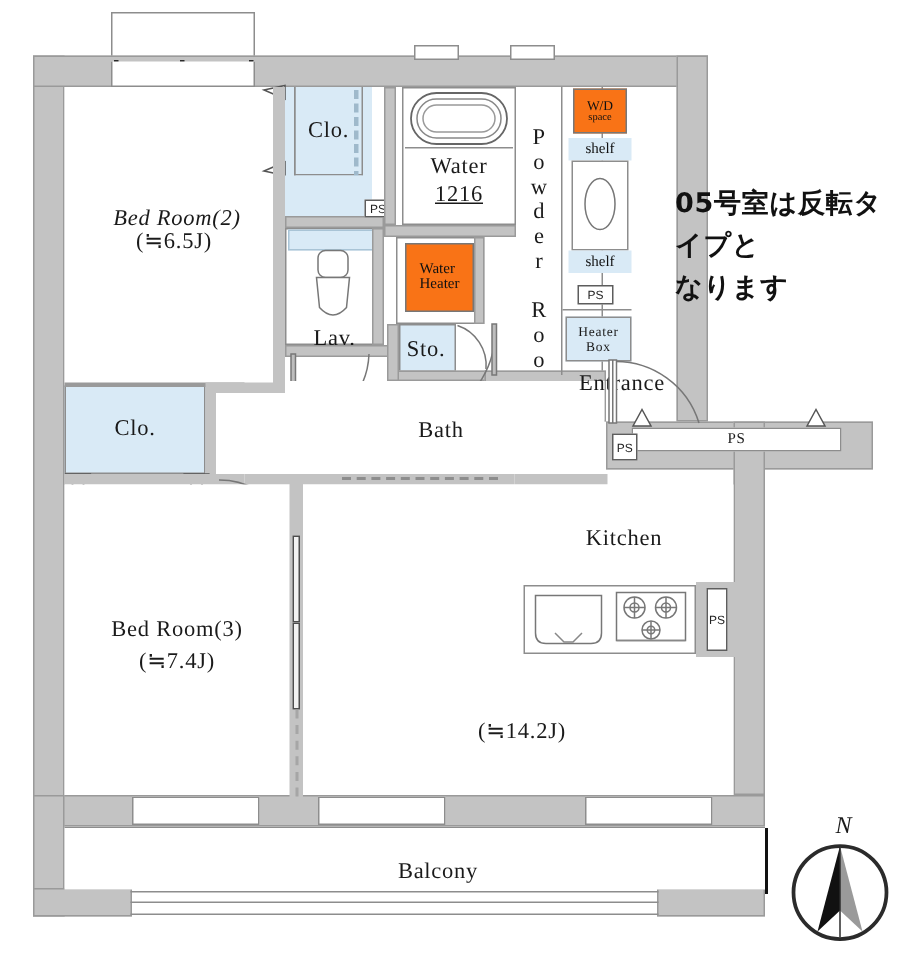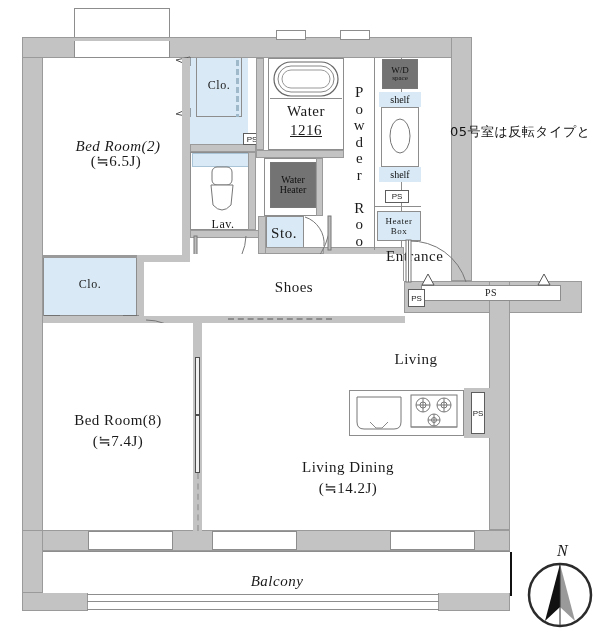--- a/index.html
+++ b/index.html
@@ -16,43 +16,43 @@
   .wall-nb{background:#c3c3c3;}
   .white{background:#ffffff;}
   .blue{background:#d9eaf6;border:1px solid #8d8d8d;}
   .blue-nb{background:#d9eaf6;}
   .thin{border:1px solid #8d8d8d;}
 
   
   .lbl{position:absolute;white-space:pre;line-height:1.15;letter-spacing:.5px;}
   .lbl.c{transform:translateX(-50%);text-align:center;}
   .big{font-size:15px;}
-  .mid{font-size:12px;}
+  .mid{font-size:15px;}
   .sm{font-size:10px;}
   .xs{font-size:8px;}
   .ps{
     position:absolute;border:1px solid #5d5d5d;background:#fff;
     font-size:8px;font-family:"Liberation Sans",sans-serif;
     display:flex;align-items:center;justify-content:center;color:#222;
     box-sizing:border-box;
   }
   .vert{writing-mode:vertical-rl;text-orientation:upright;}
   .shelf{
     position:absolute;background:#d9eaf6;font-size:10px;
     display:flex;align-items:center;justify-content:center;color:#111;
     box-sizing:border-box;font-family:"Liberation Serif",serif;
   }
   .boxlbl{
-    position:absolute;border:1px solid #777;background:#737373;
+    position:absolute;border:1px solid #777;background:#f97316;
     display:flex;align-items:center;justify-content:center;
-    text-align:center;line-height:1.05;box-sizing:border-box;color:#111;
+    text-align:left;line-height:1.05;box-sizing:border-box;color:#111;
   }
   .note{
-    position:absolute;font-family:"DejaVu Sans",sans-serif;font-size:13px;
-    line-height:1.55;color:#111;letter-spacing:.5px;
+    position:absolute;font-family:"DejaVu Sans",sans-serif;font-size:18px;
+    line-height:1.55;color:#111;letter-spacing:.5px;font-weight:bold;
   }
   svg{overflow:visible;}
 </style>
 </head>
 <body>
 
 <div id="plan">
 
   <div class="abs white thin" style="left:74px;top:8px;width:96px;height:31px;"></div>
 
@@ -195,21 +195,21 @@
   <div class="shelf" style="left:379px;top:167px;width:42px;height:15px;">shelf</div>
 
   <div class="ps" style="left:385px;top:190px;width:24px;height:13px;">PS</div>
   <div class="abs" style="left:375px;top:206px;width:46px;height:1px;background:#8d8d8d;"></div>
 
   <div class="abs blue" style="left:377px;top:211px;width:44px;height:30px;"></div>
   <div class="lbl c xs" style="left:399px;top:216px;font-size:9px;text-align:center;">Heater
 Box</div>
 
   <div class="abs white" style="left:190px;top:254px;width:213px;height:64px;"></div>
-  <div class="lbl c big" style="left:294px;top:279px;">Shoes</div>
+  <div class="lbl c big" style="left:294px;top:279px;">Bath</div>
 
   <div class="lbl big" style="left:386px;top:248px;">Entrance</div>
   <div class="abs" style="left:404px;top:240px;width:66px;height:44px;">
     <svg width="66" height="44" viewBox="0 0 66 44">
       <path d="M62 42 A58 58 0 0 0 5 1" fill="none" stroke="#777" stroke-width="1"></path>
       <rect x="2" y="0" width="5" height="42" fill="#fff" stroke="#777" stroke-width="1"></rect>
       <line x1="4.5" y1="0" x2="4.5" y2="42" stroke="#777" stroke-width="1"></line>
     </svg>
   </div>
 
@@ -244,33 +244,32 @@
   <div class="abs" style="left:144px;top:318px;width:58px;height:50px;">
     <svg width="58" height="50" viewBox="0 0 58 50">
       <path d="M2 2 A50 50 0 0 1 52 48" fill="none" stroke="#777" stroke-width="1"></path>
       <rect x="50" y="2" width="3" height="46" fill="#bdbdbd" stroke="#777" stroke-width="1"></rect>
     </svg>
   </div>
 
   <div class="abs" style="left:228px;top:318px;width:104px;height:0;border-top:2px dashed #8d8d8d;"></div>
 
   <div class="abs white" style="left:43px;top:323px;width:157px;height:207px;"></div>
-  <div class="lbl c big" style="left:118px;top:412px;">Bed Room(8)</div>
+  <div class="lbl c big" style="left:118px;top:412px;">Bed Room(3)</div>
   <div class="lbl c big" style="left:118px;top:433px;">(≒7.4J)</div>
 
   <div class="abs wall-nb" style="left:193px;top:318px;width:9px;height:215px;"></div>
   <div class="abs" style="left:195px;top:357px;width:5px;height:58px;background:#f2f2f2;border:1px solid #4d4d4d;"></div>
   <div class="abs" style="left:195px;top:415px;width:5px;height:58px;background:#f2f2f2;border:1px solid #4d4d4d;"></div>
   <div class="abs" style="left:197px;top:473px;width:0;height:58px;border-left:2px dashed #a6a6a6;"></div>
 
   <div class="abs white" style="left:202px;top:323px;width:287px;height:207px;"></div>
-  <div class="lbl c big" style="left:348px;top:459px;">Living Dining</div>
   <div class="lbl c big" style="left:348px;top:480px;">(≒14.2J)</div>
 
-  <div class="lbl c big" style="left:416px;top:351px;">Living</div>
+  <div class="lbl c big" style="left:416px;top:351px;">Kitchen</div>
   <div class="abs white thin" style="left:349px;top:390px;width:115px;height:46px;"></div>
 
   <div class="abs" style="left:354px;top:394px;width:50px;height:38px;">
     <svg width="50" height="38" viewBox="0 0 50 38">
       <path d="M3 3 L47 3 L47 28 Q47 35 40 35 L10 35 Q3 35 3 28 Z" fill="#fff" stroke="#777" stroke-width="1"></path>
       <path d="M16 28 L22 34 L28 34 L34 28" fill="none" stroke="#888" stroke-width="1"></path>
     </svg>
   </div>
 
   <div class="abs" style="left:410px;top:394px;width:48px;height:38px;">
@@ -320,24 +319,25 @@
   <div class="abs" style="left:386px;top:547px;width:88px;height:7px;">
     <svg width="88" height="7" viewBox="0 0 88 7">
       <rect x="0" y="2" width="88" height="3" fill="#2b2b2b"></rect>
       <rect x="0" y="0" width="3" height="7" fill="#2b2b2b"></rect>
       <rect x="42" y="0" width="3" height="7" fill="#2b2b2b"></rect>
       <rect x="85" y="0" width="3" height="7" fill="#2b2b2b"></rect>
     </svg>
   </div>
 
   <div class="abs white" style="left:43px;top:551px;width:467px;height:42px;border-top:1px solid #8d8d8d;"></div>
-  <div class="lbl c big" style="left:277px;top:573px;font-style:italic;">Balcony</div>
+  <div class="lbl c big" style="left:292px;top:573px;">Balcony</div>
 
   <div class="note" style="left:450px;top:122px;">
     <div>05号室は反転タイプと</div>
+    <div>なります</div>
   </div>
 
   <div class="abs" style="left:525px;top:545px;width:70px;height:86px;">
     <svg width="70" height="86" viewBox="0 0 70 86">
       <circle cx="35" cy="50" r="31" fill="#ffffff" stroke="#2b2b2b" stroke-width="2.5"></circle>
       <polygon points="35,19 20,76 35,62" fill="#111111"></polygon>
       <polygon points="35,19 50,76 35,62" fill="#9a9a9a"></polygon>
       <line x1="35" y1="19" x2="35" y2="80" stroke="#2b2b2b" stroke-width="1"></line>
     </svg>
   </div>

